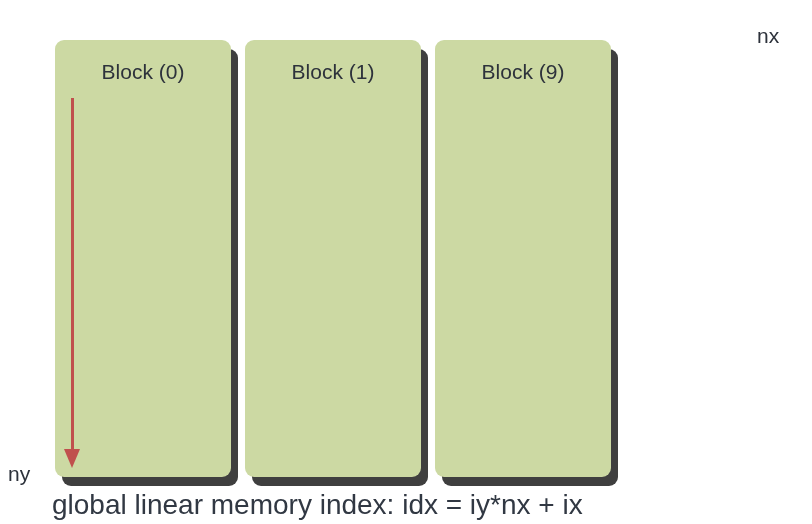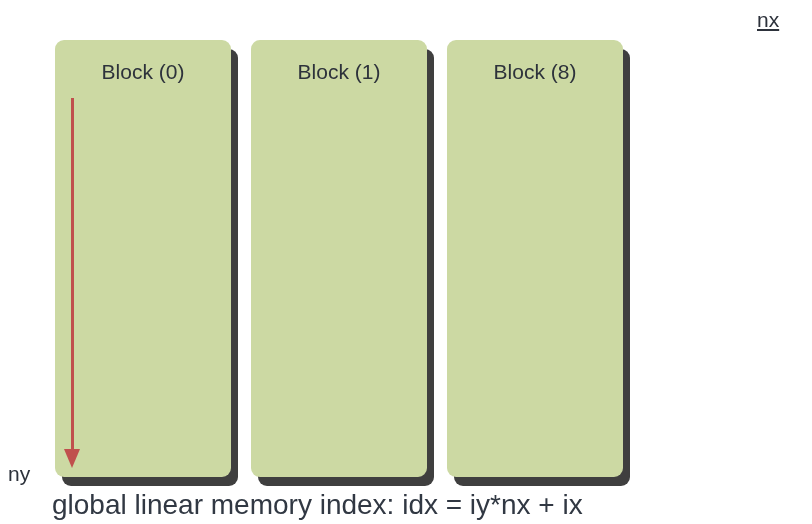--- a/index.html
+++ b/index.html
@@ -15,28 +15,28 @@
     font-family: "Liberation Sans", sans-serif;
     color: var(--label-text, #2d323b);
     overflow: hidden;
   }
   .axis-label {
     position: absolute;
     font-size: 21px;
     line-height: 1.1;
     color: var(--label-text, #2d323b);
   }
-  .axis-label.nx { top: 8px; left: 757px; text-decoration: underline; }
+  .axis-label.nx { top: 24px; left: 757px; }
   .axis-label.ny { top: 446px; left: 8px; margin-top: 16px; }
   .blocks-row {
     position: absolute;
     left: 55px;
     top: 40px;
     display: flex;
-    gap: 20px;
+    gap: 14px;
   }
   .block {
     position: relative;
     width: 176px;
     height: 437px;
     background: var(--block-fill, #ccd9a3);
     border-radius: 9px;
     box-shadow: 7px 9px 0 var(--block-shadow, #3f3f3f);
   }
   .block-label {
@@ -94,20 +94,20 @@
         <div class="head"></div>
       </div>
     </div>
 
     <div class="block">
       <div class="block-label">Block (1)</div>
     </div>
 
 
     <div class="block">
-      <div class="block-label">Block (8)</div>
+      <div class="block-label">Block (9)</div>
     </div>
 
   </div>
 
   <div class="caption">global linear memory index: idx = iy*nx + ix</div>
 
 </div>
 
 </body></html>

